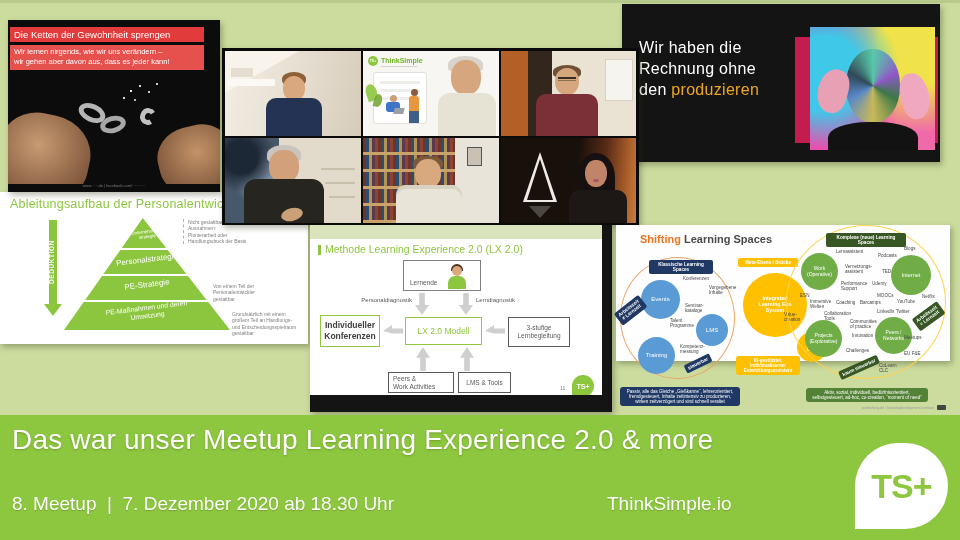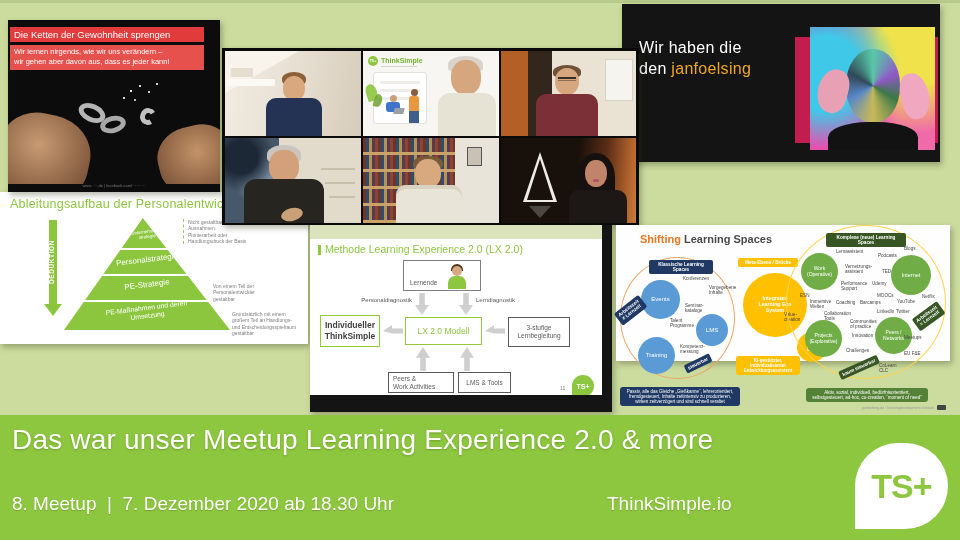--- a/index.html
+++ b/index.html
@@ -71,21 +71,22 @@
     <div class="abs" style="left:92px;top:44px;width:26px;height:17px;border:5px solid #a8a8a8;border-radius:50%;transform:rotate(-14deg);"></div>
     <div class="abs" style="left:132px;top:36px;width:16px;height:17px;border:5px solid #c0c0c0;border-right-color:transparent;border-radius:50%;transform:rotate(14deg);"></div>
     <div class="abs" style="left:122px;top:18px;width:2px;height:2px;background:#e8e8e8;box-shadow:9px -5px #d8d8d8,18px 1px #c8c8c8,26px -7px #d0d0d0,-7px 7px #d8d8d8,4px 9px #bbb;"></div>
   </div>
   <div class="abs" style="left:0;bottom:4px;width:100%;text-align:center;font-size:4px;color:#7a7a7a;">www.····.de  |  facebook.com/··········</div>
 </div>
 
 <div class="card" style="left:622px;top:4px;width:318px;height:158px;background:#141414;z-index:2;">
   <div class="abs" style="left:17px;top:33px;font-size:16px;line-height:21px;font-weight:normal;color:#fff;letter-spacing:.3px;">
     <div>Wir haben die</div>
-    <div><span>den </span><span style="color:#f0a71d;">janfoelsing</span></div>
+    <div>Rechnung ohne</div>
+    <div><span>den </span><span style="color:#f0a71d;">produzieren</span></div>
   </div>
   <div class="abs" style="left:173px;top:33px;width:143px;height:106px;background:#c21d4e;"></div>
   <div class="abs" style="left:188px;top:23px;width:125px;height:123px;background:radial-gradient(circle at 12% 38%,#40c8e8 0 28%,transparent 56%),radial-gradient(circle at 8% 78%,#e84fae 0 22%,transparent 52%),radial-gradient(circle at 86% 16%,#f0e24a 0 26%,transparent 58%),radial-gradient(circle at 92% 72%,#f06aaa 0 24%,transparent 56%),#a855b8;overflow:hidden;">
     <div class="abs" style="left:36px;top:22px;width:54px;height:74px;border-radius:48%;background:conic-gradient(#58c8a8,#9058c8,#3c7848,#c8b858,#5888c8,#304858,#58c8a8);"></div>
     <div class="abs" style="left:8px;top:42px;width:30px;height:44px;border-radius:50% 40% 40% 50%;background:#e8a0b4;transform:rotate(14deg);"></div>
     <div class="abs" style="right:6px;top:46px;width:28px;height:46px;border-radius:40% 50% 50% 40%;background:#f0a8c0;transform:rotate(-12deg);"></div>
     <div class="abs" style="left:18px;bottom:-6px;width:90px;height:34px;border-radius:45% 45% 0 0;background:#121212;"></div>
   </div>
 </div>
 
@@ -175,21 +176,21 @@
       <div class="abs" style="left:47px;top:3px;width:12px;height:7px;background:#4a3220;border-radius:6px 6px 0 0;"></div>
       <div class="abs" style="left:48px;top:5px;width:10px;height:10px;background:#d9a87e;border-radius:50%;"></div>
       <div class="abs" style="left:44px;top:15px;width:18px;height:13px;background:#8dc63f;border-radius:7px 7px 0 0;"></div>
     </div>
     <div class="arrow a-down" style="left:105px;top:54px;width:14px;height:22px;"></div>
     <div class="arrow a-down" style="left:149px;top:54px;width:14px;height:22px;"></div>
     <div class="abs" style="left:38px;top:58px;width:64px;text-align:right;font-size:6px;color:#595959;">Personaldiagnostik</div>
     <div class="abs" style="left:166px;top:58px;font-size:6px;color:#595959;">Lerndiagnostik</div>
 
     <div class="fbox ctr pre" style="left:10px;top:76px;width:60px;height:32px;border:1.5px solid #92c83e;font-size:8.5px;font-weight:bold;color:#404040;line-height:1.25;">Individueller
-ThinkSimple</div>
+Konferenzen</div>
     <div class="arrow a-left" style="left:73px;top:86px;width:20px;height:12px;"></div>
     <div class="fbox ctr" style="left:95px;top:78px;width:77px;height:28px;border:1.5px solid #92c83e;font-size:8.5px;color:#8dc63f;">LX 2.0 Modell</div>
     <div class="arrow a-left" style="left:175px;top:86px;width:20px;height:12px;"></div>
     <div class="fbox ctr pre" style="left:198px;top:78px;width:62px;height:30px;border:1.5px solid #595959;font-size:6.5px;line-height:1.3;">3-stufige
 Lernbegleitung</div>
 
     <div class="arrow a-up" style="left:106px;top:108px;width:14px;height:24px;"></div>
     <div class="arrow a-up" style="left:150px;top:108px;width:14px;height:24px;"></div>
     <div class="fbox pre" style="left:78px;top:133px;width:66px;height:21px;border:1.5px solid #595959;font-size:6.5px;line-height:1.3;padding:2px 4px;">Peers &amp;
 Work Activities</div>

